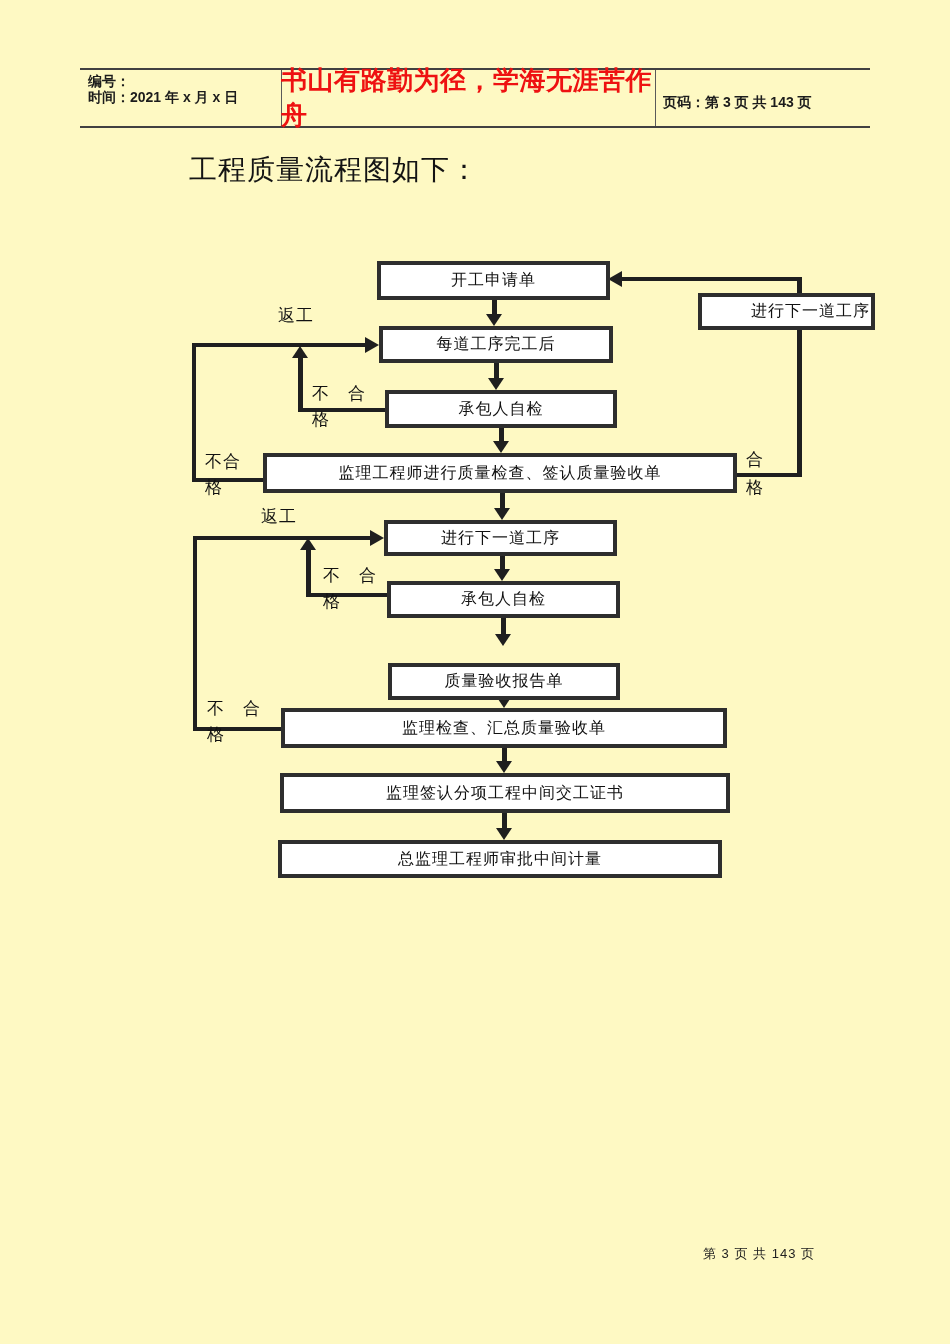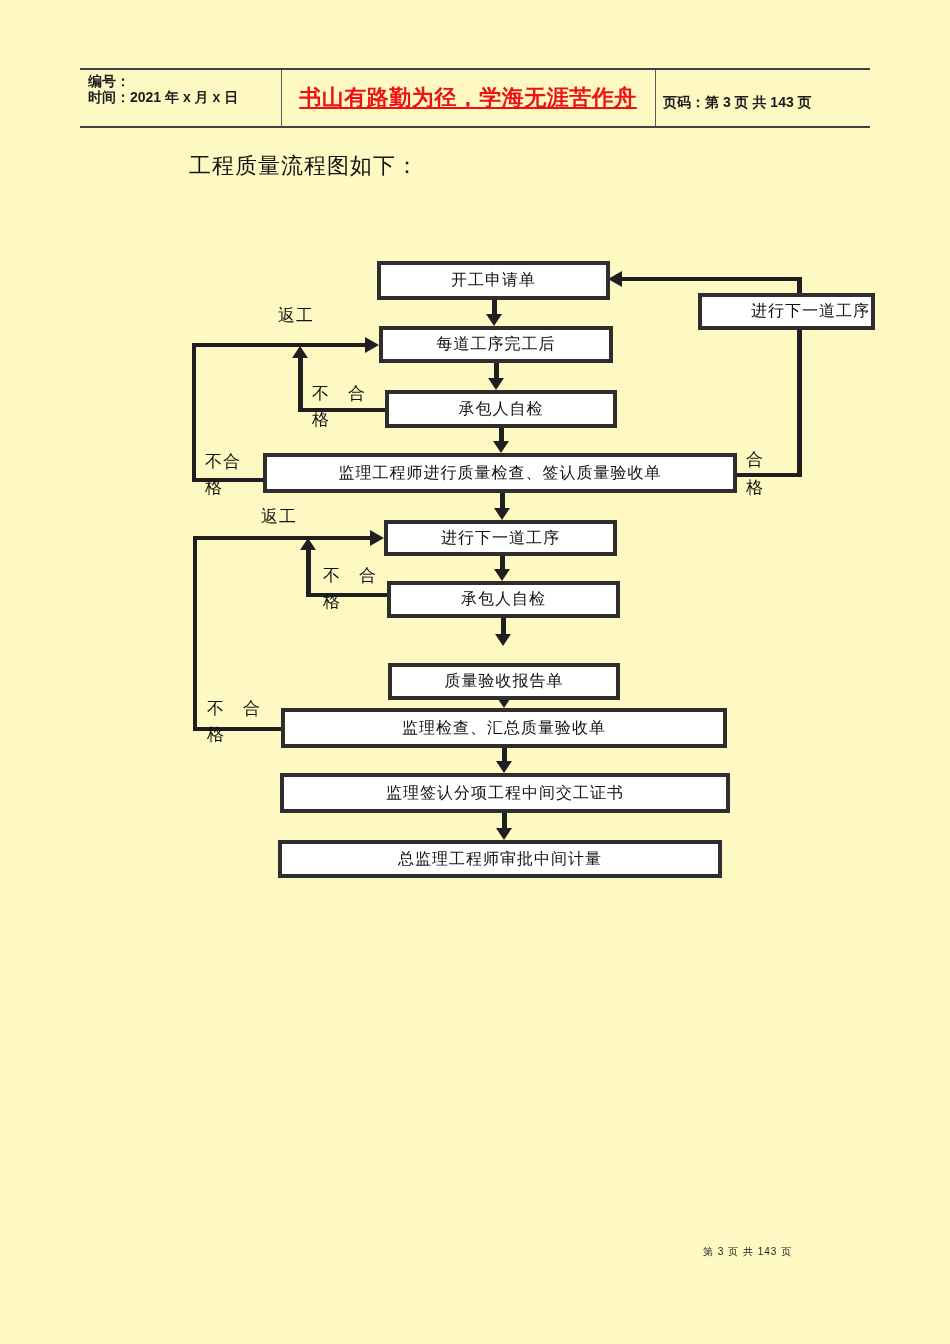--- a/index.html
+++ b/index.html
@@ -8,26 +8,26 @@
 
   
   .hdr{position:absolute;left:80px;top:68px;width:790px;height:60px;
        border-top:2px solid #414141;border-bottom:2px solid #414141;box-sizing:border-box;}
   .hdr .vdiv{position:absolute;top:0;width:1px;height:56px;background:#5a5a5a;}
   .hdr .vdiv.d1{left:201px;}
   .hdr .vdiv.d2{left:575px;}
   .hdr-cell1{position:absolute;left:8px;top:3px;font-family:"Liberation Sans","DejaVu Sans",sans-serif;
              font-size:14px;line-height:16px;font-weight:600;color:#1c1c1c;white-space:pre-line;}
   .hdr-cell2{position:absolute;left:201px;top:0;width:374px;height:56px;display:flex;align-items:center;
-             justify-content:center;font-size:22px;font-weight:700;color:#ee1111;letter-spacing:0.5px;text-decoration:underline;}
+             justify-content:center;font-size:26px;font-weight:700;color:#ee1111;letter-spacing:0.5px;}
   .hdr-cell3{position:absolute;left:583px;top:24px;font-family:"Liberation Sans","DejaVu Sans",sans-serif;
              font-size:14px;font-weight:600;color:#1c1c1c;}
 
   
-  .doc-title{position:absolute;left:189px;top:151px;font-size:22px;color:#141414;letter-spacing:1px;}
+  .doc-title{position:absolute;left:189px;top:151px;font-size:28px;color:#141414;letter-spacing:1px;}
 
   
   .box{position:absolute;box-sizing:border-box;border:4px solid #2e2e2e;background:#ffffff;
        display:flex;align-items:center;justify-content:center;font-size:16px;color:#111;
        letter-spacing:1px;white-space:nowrap;}
   .b1 {left:377px;top:261px;width:233px;height:39px;}
   .b2 {left:379px;top:326px;width:234px;height:37px;}
   .b3 {left:385px;top:390px;width:232px;height:38px;}
   .b4 {left:263px;top:453px;width:474px;height:40px;}
   .b5 {left:384px;top:520px;width:233px;height:36px;}
@@ -84,21 +84,21 @@
   .lab-rework1{left:278px;top:303px;}
   .lab-fail-outer1{left:205px;top:449px;}
   .lab-fail-inner1{left:312px;top:381px;}
   .lab-rework2{left:261px;top:504px;}
   .lab-fail-outer2{left:207px;top:696px;}
   .lab-fail-inner2{left:323px;top:563px;}
   .lab-pass{left:746px;top:446px;line-height:28px;}
 
   
   .footer{position:absolute;left:703px;top:1245px;font-family:"Liberation Sans","DejaVu Sans",sans-serif;
-          font-size:10px;color:#222;letter-spacing:1px;}
+          font-size:13px;color:#222;letter-spacing:1px;}
 </style>
 </head>
 <body>
 
 <div class="page">
 
   <div class="hdr">
     <div class="vdiv d1"></div>
     <div class="vdiv d2"></div>
     <div class="hdr-cell1">编号：

